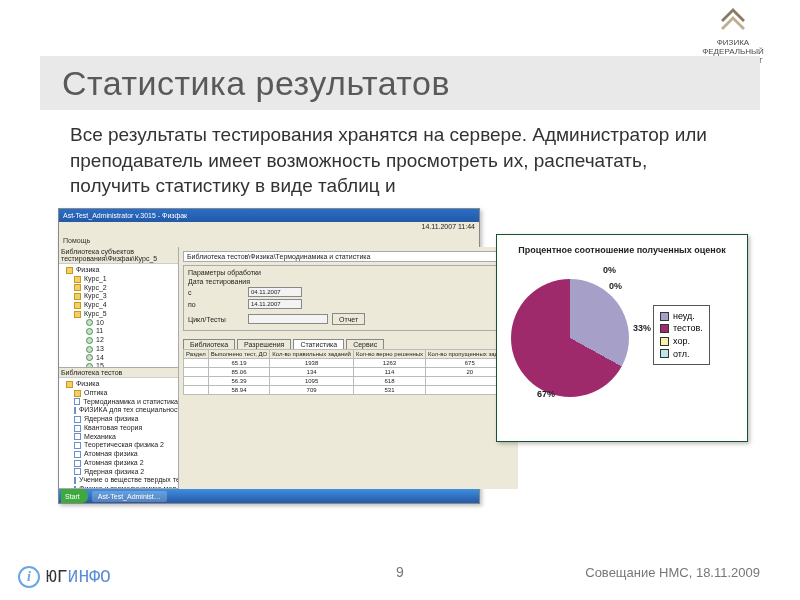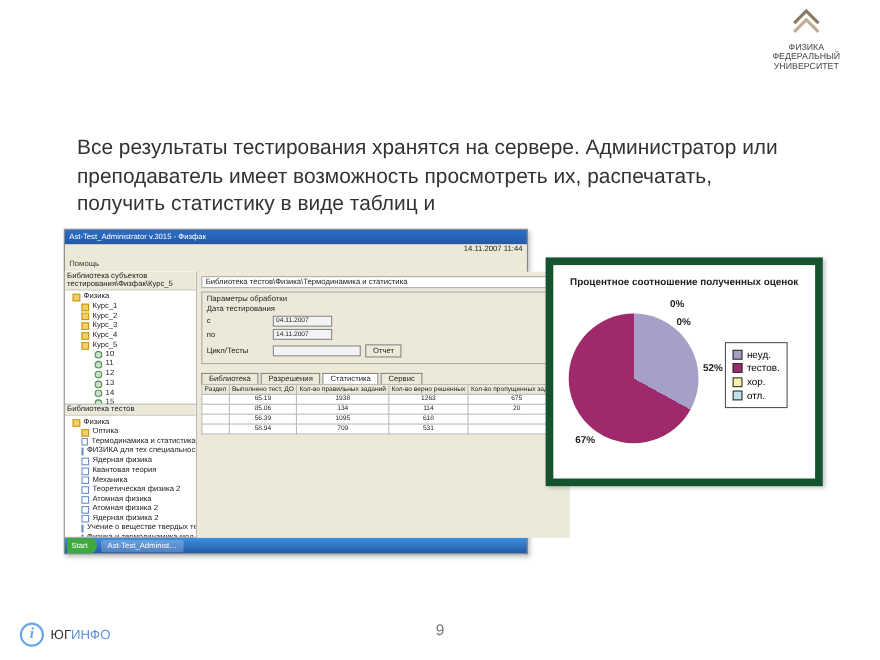--- a/index.html
+++ b/index.html
@@ -196,21 +196,21 @@
     height:11px; padding:0 6px;
     display:flex; align-items:center;
     border-radius:2px;
   }
   
   .chart-panel {
     position:absolute;
     top:26px; right:0;
     width:252px; height:208px;
     background:#fff;
-    border:7px solid #14532d;
+    border:1px solid #14532d;
     box-shadow:2px 2px 4px rgba(0,0,0,.25);
     padding:10px 8px 8px;
   }
   .chart-title {
     text-align:center;
     font-size:9px;
     font-weight:bold;
     color:#222;
     margin-bottom:6px;
   }
@@ -246,21 +246,21 @@
   }
   .footer-left .i-icon {
     width:22px; height:22px;
     border:2px solid #6aa6e6;
     border-radius:50%;
     display:flex; align-items:center; justify-content:center;
     color:#6aa6e6; font-style:italic; font-family:Georgia,serif;
     font-size:14px; font-weight:bold;
   }
   .footer-left .brand {
-    font-size:12px; color:#333; font-weight:500;
+    font-size:18px; color:#333; font-weight:500;font-family:Liberation Mono, monospace;
   }
   .footer-left .brand .accent { color:#5a8fd6; }
   .page-num {
     position:absolute; bottom:20px; left:50%;
     transform:translateX(-50%);
     font-size:14px; color:#777;
   }
   .footer-right {
     position:absolute; bottom:20px; right:40px;
     font-size:13px; color:#777;
@@ -274,20 +274,21 @@
   <div class="uni-logo">
     <svg width="36" height="30" viewBox="0 0 36 30">
       <path d="M18 2 L30 14 L28 16 L18 6 L8 16 L6 14 Z" fill="#8a7a64"></path>
       <path d="M18 10 L30 22 L28 24 L18 14 L8 24 L6 22 Z" fill="#bfae8f"></path>
     </svg>
     <div>ФИЗИКА</div>
     <div>ФЕДЕРАЛЬНЫЙ</div>
     <div>УНИВЕРСИТЕТ</div>
   </div>
 
+  <div class="title-bar">Статистика результатов</div>
 
   <div class="body-text">Все результаты тестирования хранятся на сервере. Администратор или преподаватель имеет возможность просмотреть их, распечатать, получить статистику в виде таблиц и</div>
 
   <div class="screenshot-group">
 
     <div class="app-window">
       <div class="app-title">
         <span>Ast-Test_Administrator v.3015 - Физфак</span>
       </div>
       <div class="app-date">
@@ -483,22 +484,22 @@
       </div>
     </div>
 
     <div class="chart-panel">
       <div class="chart-title">Процентное соотношение полученных оценок</div>
       <div class="chart-body">
         <div class="pie-wrap">
           <div class="pie" id="pie" style="background: conic-gradient(rgb(166, 160, 200) 0deg, rgb(166, 160, 200) 118.8deg, rgb(159, 42, 107) 118.8deg, rgb(159, 42, 107) 360deg);"></div>
           <div class="pie-lbl" style="top:4px;left:98px">0%</div>
           <div class="pie-lbl" style="top:20px;left:104px">0%</div>
-          <div class="pie-lbl" style="top:62px;left:128px">52%</div>
-          <div class="pie-lbl" style="top:128px;left:12px">67%</div>
+          <div class="pie-lbl" style="top:62px;left:128px">33%</div>
+          <div class="pie-lbl" style="top:128px;left:32px">67%</div>
         </div>
         <div class="legend" id="legend">
             <div class="legend-item">
               <span class="lg-sw" style="background: rgb(166, 160, 200);"></span>
               <span>неуд.</span>
             </div>
             <div class="legend-item">
               <span class="lg-sw" style="background: rgb(159, 42, 107);"></span>
               <span>тестов.</span>
             </div>
@@ -516,14 +517,15 @@
 
   </div>
 
   <div class="footer-left">
     <div class="i-icon">i</div>
     <div class="brand">
       <span>ЮГ</span><span class="accent">ИНФО</span>
     </div>
   </div>
   <div class="page-num">9</div>
+  <div class="footer-right">Совещание НМС, 18.11.2009</div>
 
 </div>
 
 </body></html>

